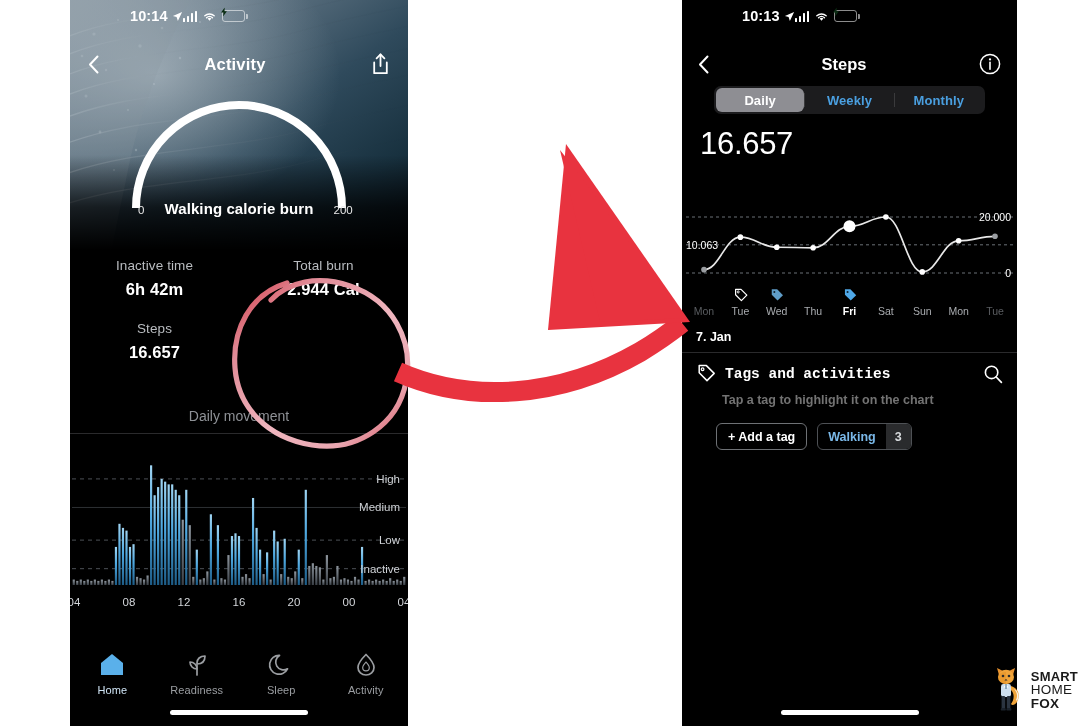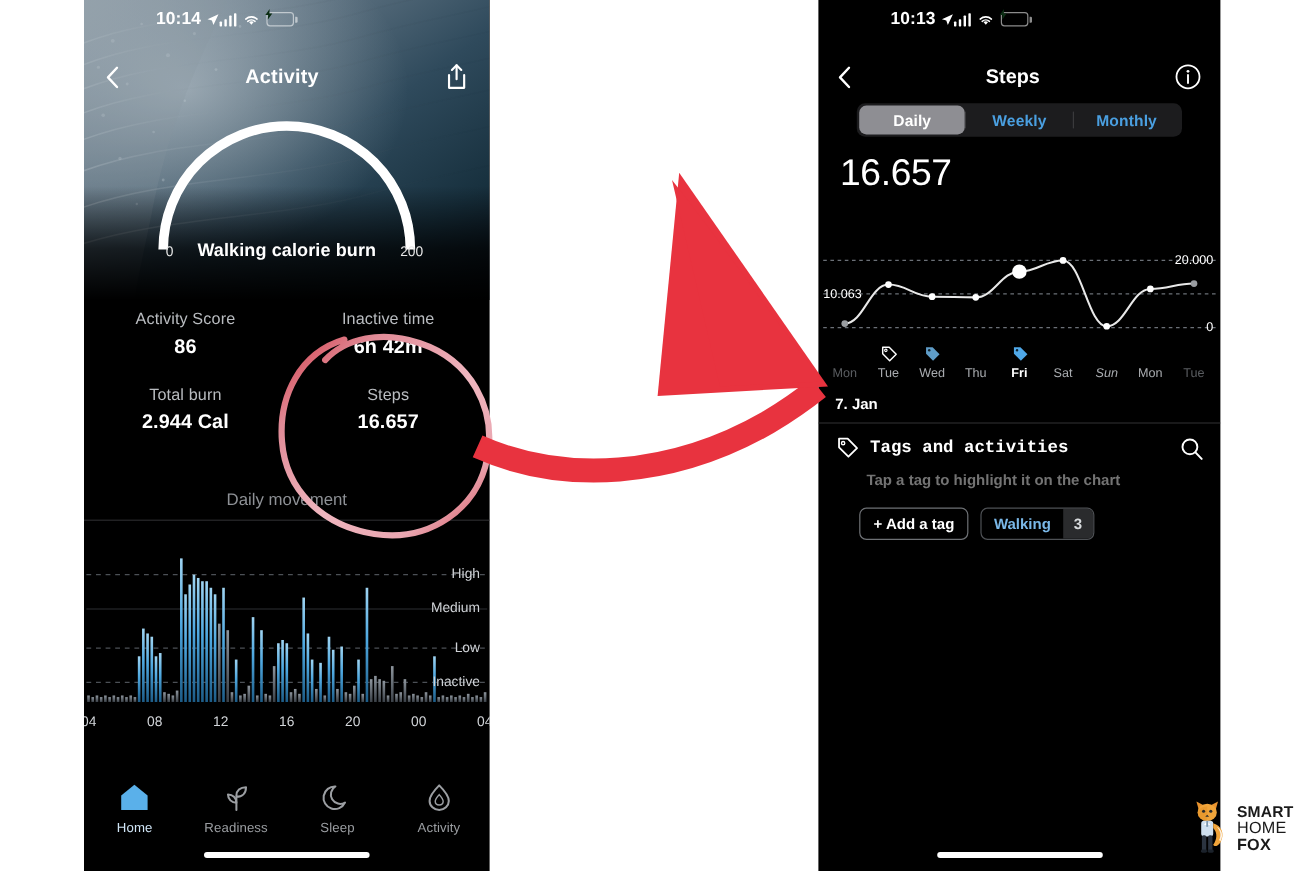--- a/index.html
+++ b/index.html
@@ -313,24 +313,20 @@
       <path d="M12 112 A103 103 0 0 1 218 112" stroke="#ffffff" stroke-width="8" fill="none" stroke-linecap="butt"></path>
     </svg>
     <div class="gauge-row">
       <div class="gauge-min">0</div>
       <div class="gauge-label">Walking calorie burn</div>
       <div class="gauge-max">200</div>
     </div>
   </div>
 
   <div class="stats" id="stats-grid">
-      <div class="stat">
-        <div class="stat-k">Activity Score</div>
-        <div class="stat-v">86</div>
-      </div>
       <div class="stat">
         <div class="stat-k">Inactive time</div>
         <div class="stat-v">6h 42m</div>
       </div>
       <div class="stat">
         <div class="stat-k">Total burn</div>
         <div class="stat-v">2.944 Cal</div>
       </div>
       <div class="stat">
         <div class="stat-k">Steps</div>
@@ -595,21 +591,21 @@
             <path d="M8.4 1.4 L14.6 7.6 L8.8 13.4 L2.6 7.2 L2.6 1.4 Z" fill="#4fa8e8"></path>
             <circle cx="5.4" cy="4.2" r="1.1" fill="#0c2233"></circle>
           </svg>
         </div>
         <div class="day-lbl sel">Fri</div>
       </div>
       <div class="day" style="left: 203.875px;">
         <div class="day-tag"></div>
         <div class="day-lbl nor">Sat</div>
       </div>
-      <div class="day" style="left: 240.25px; font-style: italic;">
+      <div class="day" style="left: 240.25px;">
         <div class="day-tag"></div>
         <div class="day-lbl nor">Sun</div>
       </div>
       <div class="day" style="left: 276.625px;">
         <div class="day-tag"></div>
         <div class="day-lbl nor">Mon</div>
       </div>
       <div class="day" style="left: 313px;">
         <div class="day-tag"></div>
         <div class="day-lbl dim">Tue</div>

